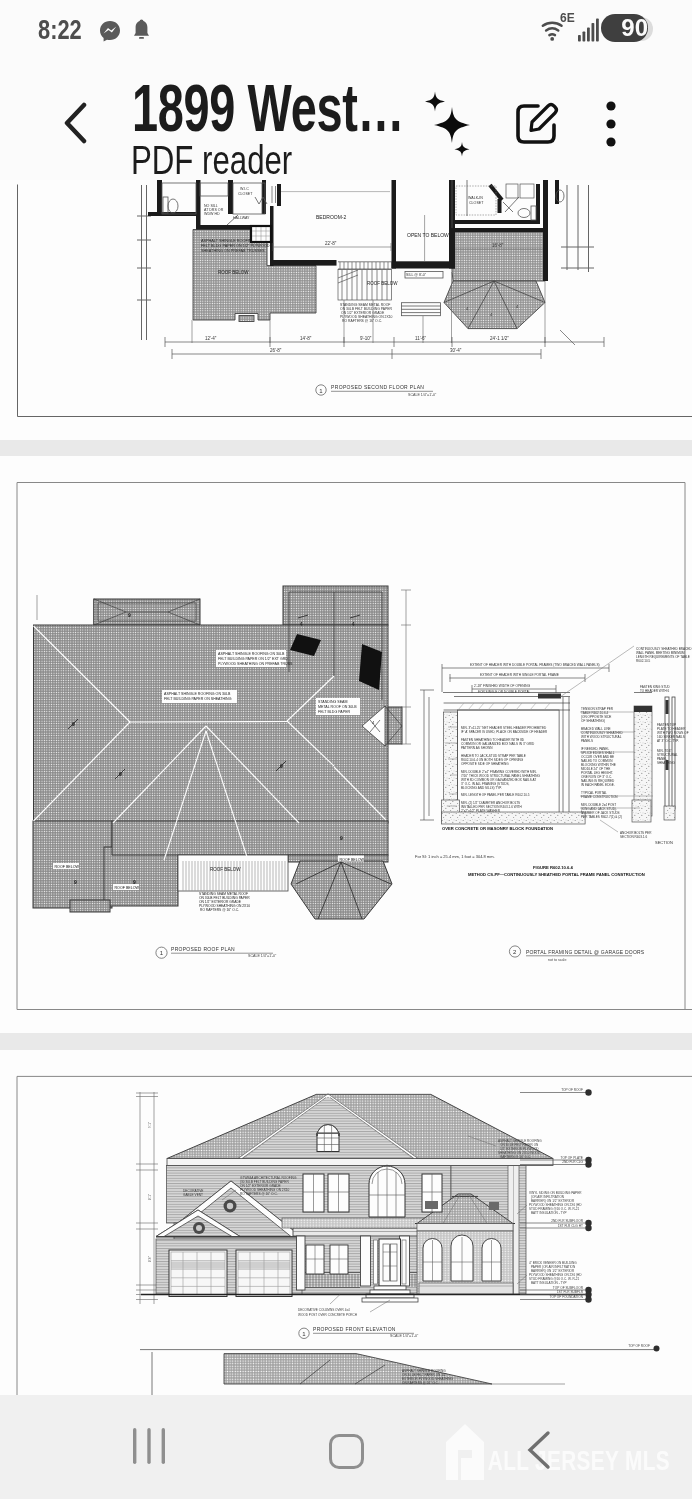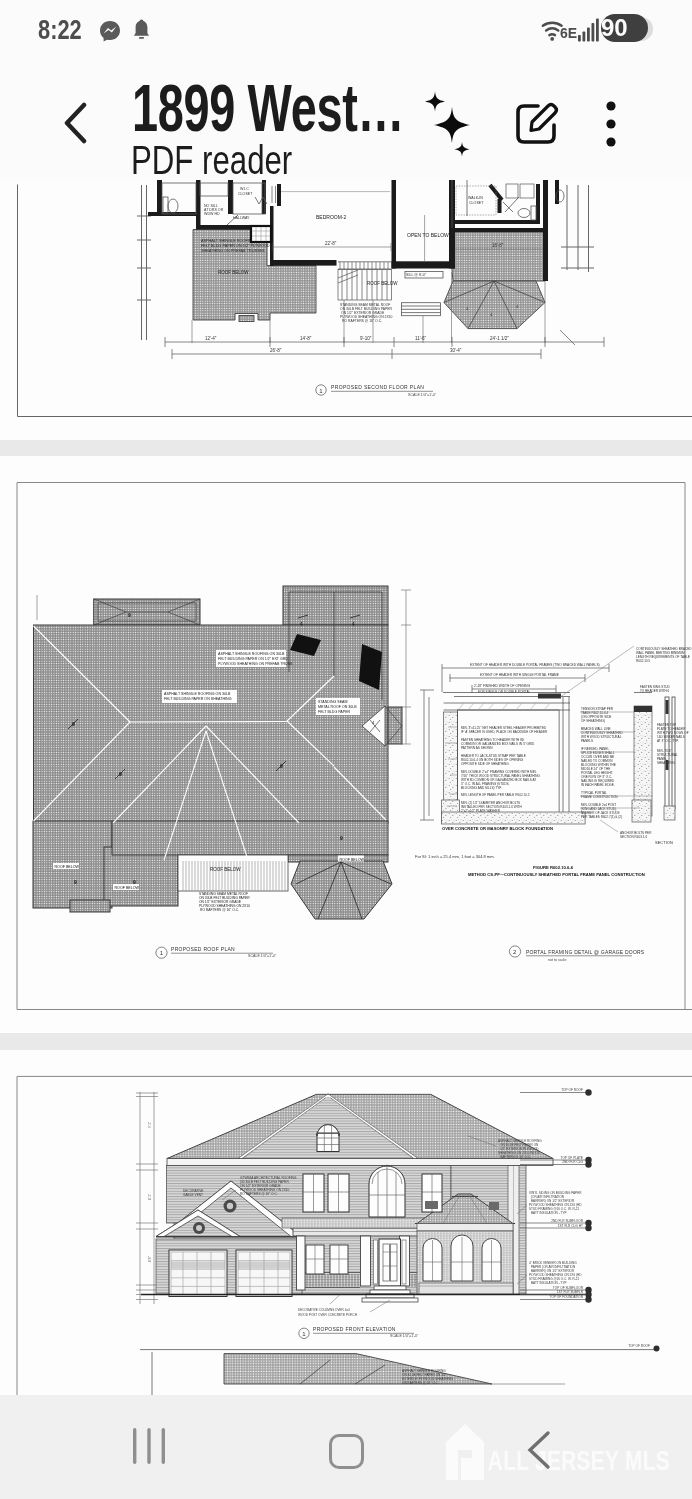--- a/index.html
+++ b/index.html
@@ -24,34 +24,34 @@
 </svg>
 
 <svg class="abs" style="left:540px;top:17px;" width="30" height="25" viewBox="0 0 32 26">
 <g stroke="#4d4d4d" fill="none" stroke-width="2.6" stroke-linecap="round">
 <path d="M3 9 A17 17 0 0 1 23 9"></path>
 <path d="M6.5 14 A11.5 11.5 0 0 1 19.5 14"></path>
 <path d="M10 19 A6 6 0 0 1 16 19"></path>
 </g>
 <circle cx="13" cy="23" r="2" fill="#4d4d4d"></circle>
 </svg>
-<div class="abs" style="left:560px;top:25px;font-size:14px;font-weight:bold;color:#4d4d4d;">6E</div>
+<div class="abs" style="left:560px;top:11px;font-size:12px;font-weight:bold;color:#4d4d4d;">6E</div>
 
 <svg class="abs" style="left:578px;top:17px;" width="23" height="25" viewBox="0 0 23 25">
 <g fill="#4d4d4d">
 <rect x="0" y="18" width="2.8" height="6.5" rx="0.8"></rect>
 <rect x="4.5" y="14.5" width="2.8" height="10" rx="0.8"></rect>
 <rect x="9" y="10.5" width="2.8" height="14" rx="0.8"></rect>
 <rect x="13.5" y="6" width="2.8" height="18.5" rx="0.8"></rect>
 <rect x="18" y="1.5" width="2.8" height="23" rx="0.8"></rect>
 </g>
 </svg>
 
 <div class="abs" style="left:610px;top:17px;width:43px;height:24px;background:#dcdcdc;border-radius:12px;"></div>
-<div class="abs" style="left:601px;top:14px;width:47px;height:28px;background:#3f3f3f;border-radius:14px;color:#fbfbfb;font-size:24px;font-weight:bold;text-align:left;line-height:28px;">90</div>
+<div class="abs" style="left:601px;top:14px;width:47px;height:28px;background:#3f3f3f;border-radius:14px;color:#fbfbfb;font-size:24px;font-weight:bold;text-align:right;line-height:28px;">90</div>
 
 <svg class="abs" style="left:60px;top:102px;" width="30" height="42" viewBox="0 0 30 42">
 <path d="M24 3 L7 21 L24 39" stroke="#222" stroke-width="4.5" fill="none" stroke-linecap="round" stroke-linejoin="round"></path>
 </svg>
 <div class="abs" style="left:132px;top:69px;font-size:67px;font-weight:bold;color:#1c1c1c;letter-spacing:-0.5px;transform:scaleX(0.70);transform-origin:0 0;">1899 West…</div>
 <div class="abs" style="left:131px;top:138px;font-size:40px;color:#1c1c1c;transform:scaleX(0.78);transform-origin:0 0;">PDF reader</div>
 
 <svg class="abs" style="left:422px;top:88px;" width="60" height="70" viewBox="0 0 60 70">
 <path d="M30 19 C31.3 30.5 33.5 33.7 48 37 C33.5 40.3 31.3 43.5 30 55 C28.7 43.5 26.5 40.3 12 37 C26.5 33.7 28.7 30.5 30 19 Z" fill="#0c0c0c"></path>
 <path d="M13 3.5 C13.8 10 15 11.8 23 13.5 C15 15.2 13.8 17 13 23.5 C12.2 17 11 15.2 3 13.5 C11 11.8 12.2 10 13 3.5 Z" fill="#0c0c0c"></path>

